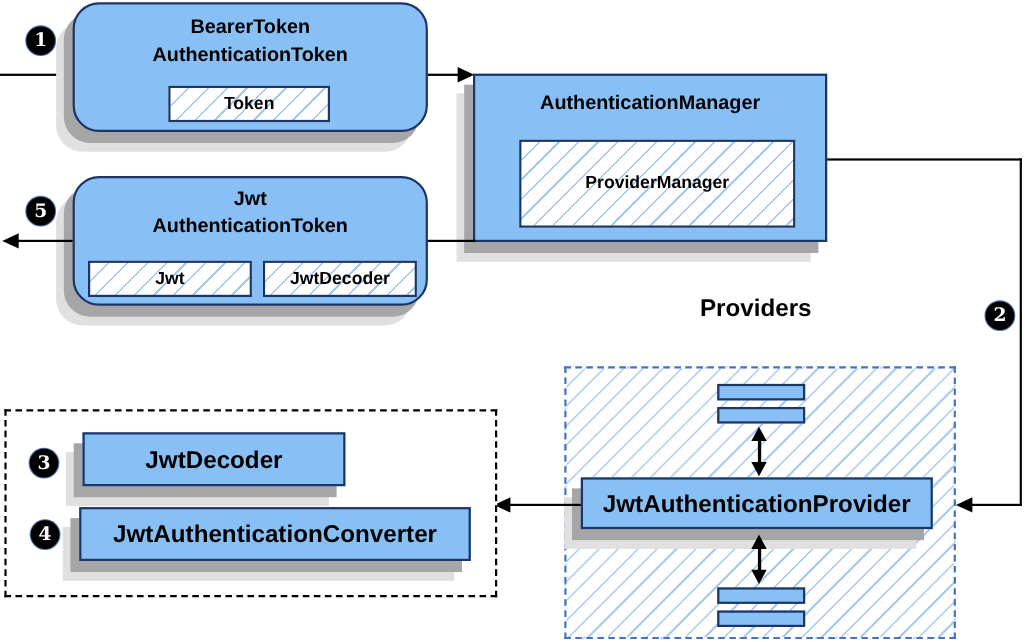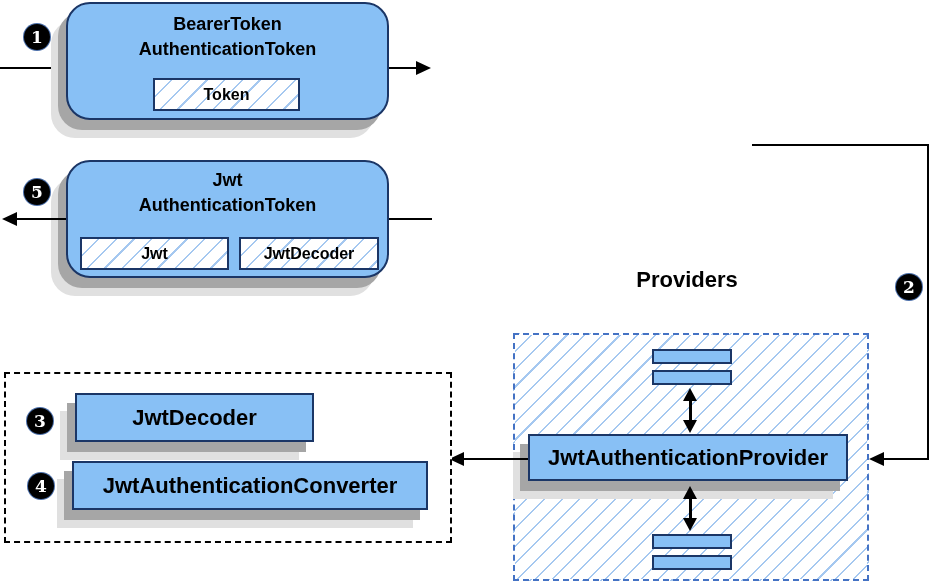--- a/index.html
+++ b/index.html
@@ -98,20 +98,24 @@
 
   <div class="node rounded shadowed" style="left:66px;top:2px;width:323px;height:118px;">
     <div class="node-title" style="top:8px;">BearerToken</div>
     <div class="node-title" style="top:33px;">AuthenticationToken</div>
     <div class="slot hatch" style="left:85px;top:74px;width:147px;height:33px;">Token</div>
   </div>
 
   <div class="hline" style="left:389px;top:67px;width:28px;"></div>
   <div class="arrow-right" style="left:416px;top:61px;"></div>
 
+  <div class="node shadowed" style="left:430px;top:67px;width:322px;height:153px;">
+    <div class="node-title" style="top:12px;">AuthenticationManager</div>
+    <div class="slot hatch" style="left:40px;top:58px;width:251px;height:80px;">ProviderManager</div>
+  </div>
 
   <div class="hline" style="left:389px;top:218px;width:43px;"></div>
 
   <div class="node rounded shadowed" style="left:66px;top:160px;width:323px;height:118px;">
     <div class="node-title" style="top:6px;">Jwt</div>
     <div class="node-title" style="top:31px;">AuthenticationToken</div>
     <div class="slot hatch" style="left:12px;top:75px;width:149px;height:33px;">Jwt</div>
     <div class="slot hatch" style="left:171px;top:75px;width:140px;height:33px;">JwtDecoder</div>
   </div>
 

